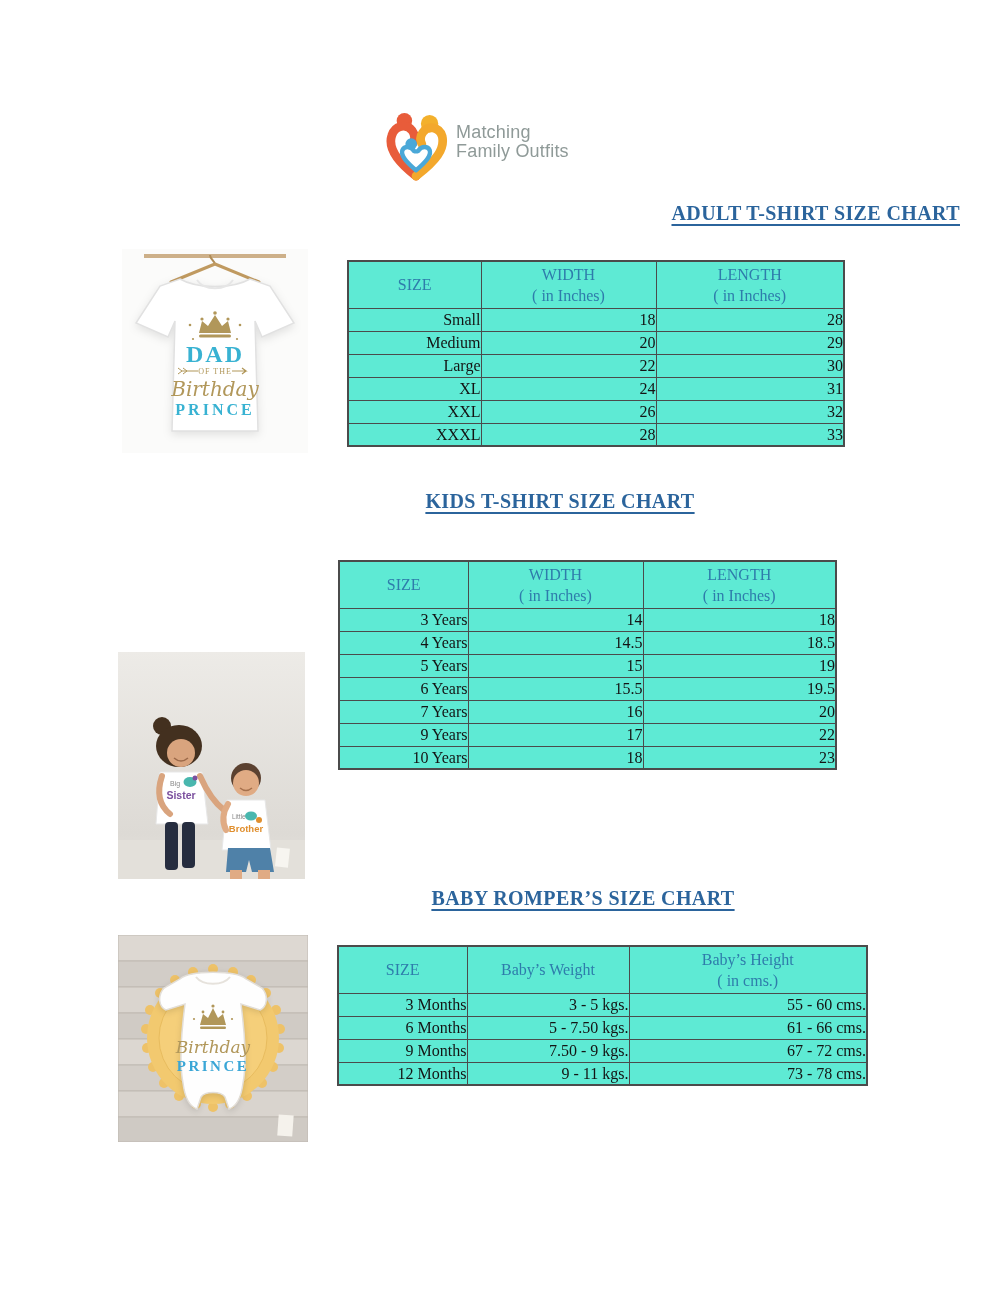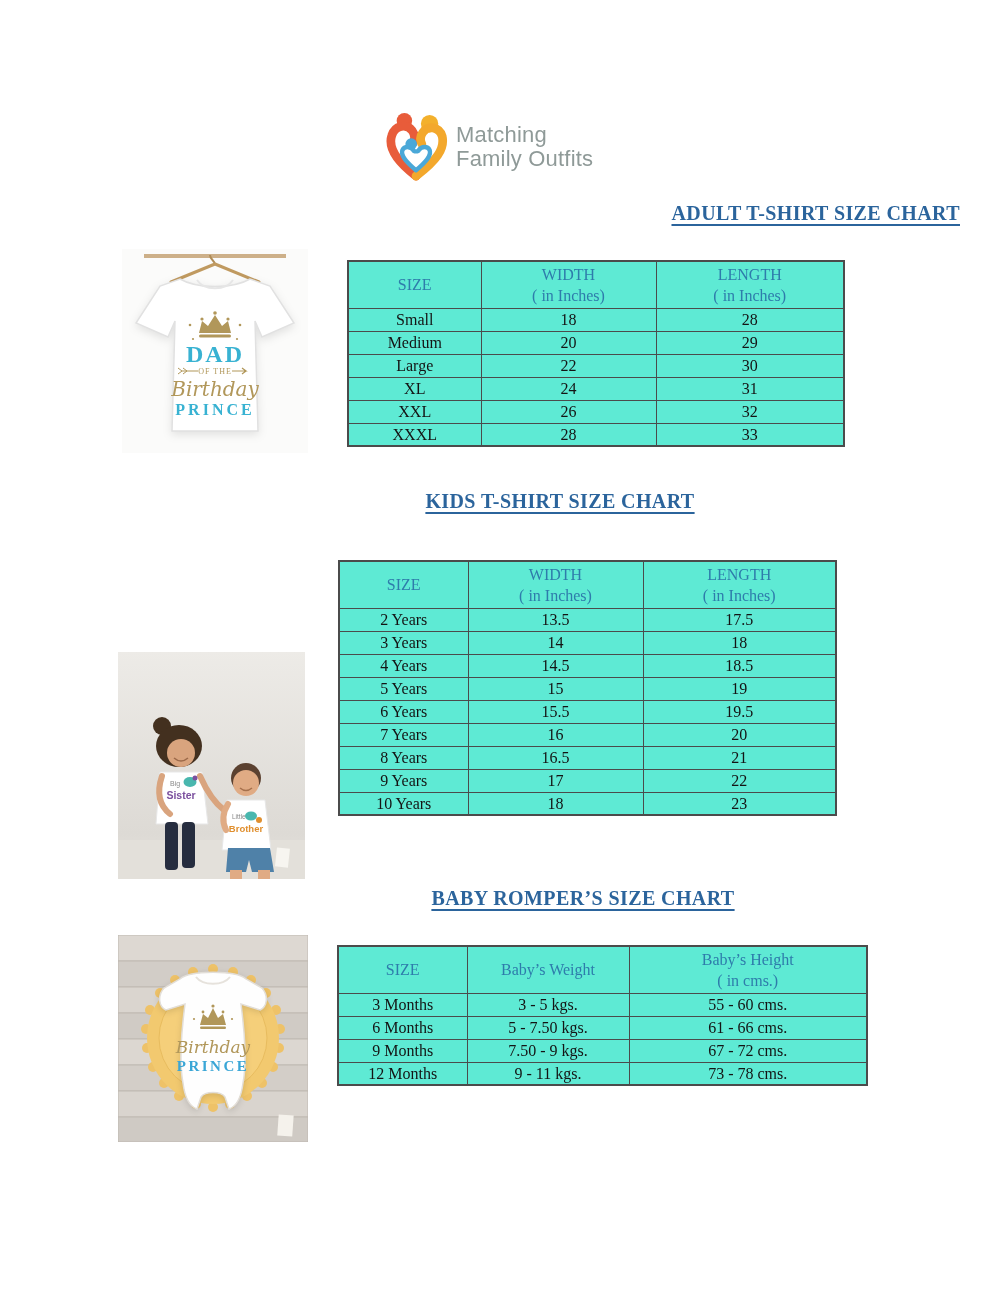--- a/index.html
+++ b/index.html
@@ -8,21 +8,21 @@
     width:1000px; height:1294px; position:relative; overflow:hidden;
     font-family:"Liberation Serif","DejaVu Serif",serif;
   }
   .abs { position:absolute; }
 
   
   .logo-icon { left:386px; top:110px; width:62px; height:74px; }
   .logo-text {
     left:456px; top:123px; width:220px;
     font-family:"Liberation Sans","DejaVu Sans",sans-serif;
-    font-size:22px; line-height:1.08; color:var(--logo-text,#8f9a98);
+    font-size:18px; line-height:1.08; color:var(--logo-text,#8f9a98);
     letter-spacing:0.2px;
   }
 
   
   .heading {
     width:800px; text-align:center;
     font-size:20px; font-weight:bold; letter-spacing:0.4px;
     color:var(--heading-text,#2b649c);
     text-decoration:underline; text-decoration-thickness:2px; text-underline-offset:4px;
   }
@@ -39,21 +39,21 @@
     border:1px solid var(--table-border,#4b4b4b);
     text-align:center; vertical-align:middle;
     font-weight:normal;
   }
   table.size-table th {
     color:var(--table-header-text,#2e7cab);
     font-size:16px; line-height:21px; height:47px; padding:1px 0;
   }
   table.size-table td {
     color:var(--body-text,#141414);
-    font-size:16px; height:23px; line-height:15px; padding:0;
+    font-size:16px; height:23px; line-height:15px; padding:0;text-align:right;
   }
   .table-adult { left:347px; top:260px; width:496px; }
   .table-kids  { left:338px; top:560px; width:497px; }
   .table-baby  { left:337px; top:945px; width:529px; }
   .table-baby th { height:46px; }
   .table-baby td { height:27px; }
 
   
   .photo { overflow:hidden; }
   .photo svg { display:block; }
@@ -234,25 +234,20 @@
           <div>( in Inches)</div>
         </th>
         <th>
           <div>LENGTH</div>
           <div>( in Inches)</div>
         </th>
       </tr>
     </thead>
     <tbody>
       <tr>
-        <td>2 Years</td>
-        <td>13.5</td>
-        <td>17.5</td>
-      </tr>
-      <tr>
         <td>3 Years</td>
         <td>14</td>
         <td>18</td>
       </tr>
       <tr>
         <td>4 Years</td>
         <td>14.5</td>
         <td>18.5</td>
       </tr>
       <tr>
@@ -262,25 +257,20 @@
       </tr>
       <tr>
         <td>6 Years</td>
         <td>15.5</td>
         <td>19.5</td>
       </tr>
       <tr>
         <td>7 Years</td>
         <td>16</td>
         <td>20</td>
-      </tr>
-      <tr>
-        <td>8 Years</td>
-        <td>16.5</td>
-        <td>21</td>
       </tr>
       <tr>
         <td>9 Years</td>
         <td>17</td>
         <td>22</td>
       </tr>
       <tr>
         <td>10 Years</td>
         <td>18</td>
         <td>23</td>

